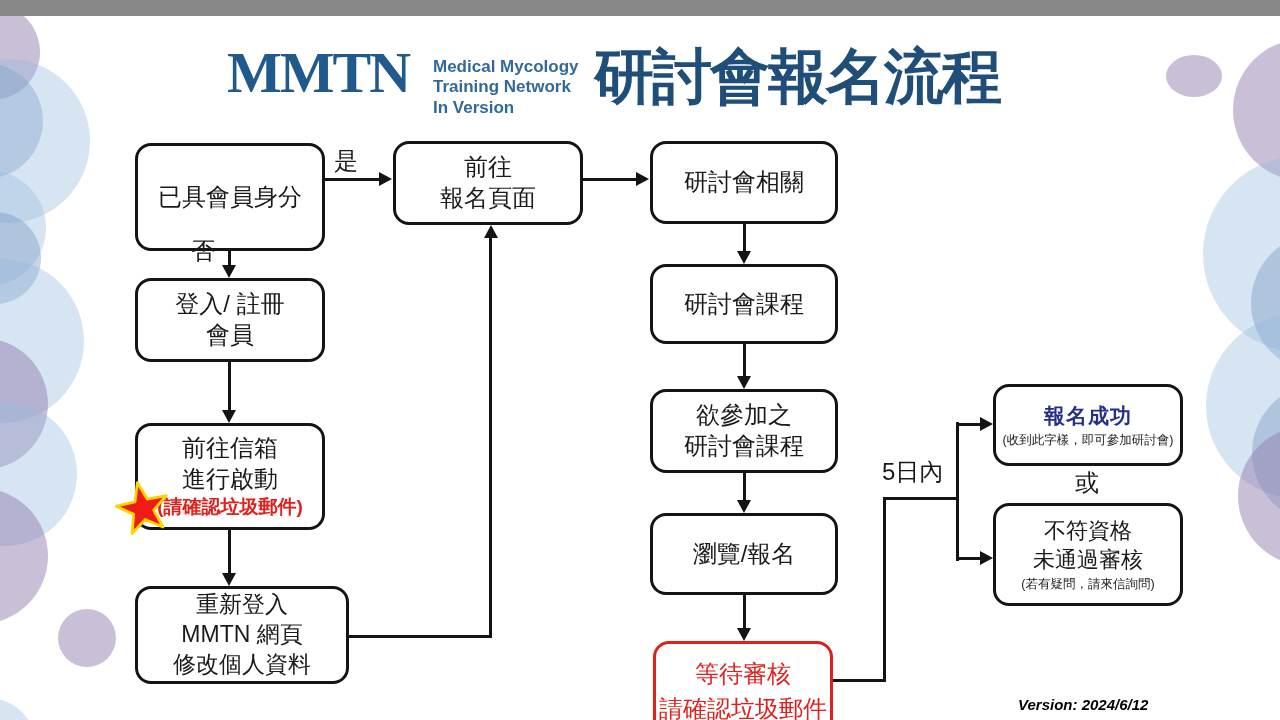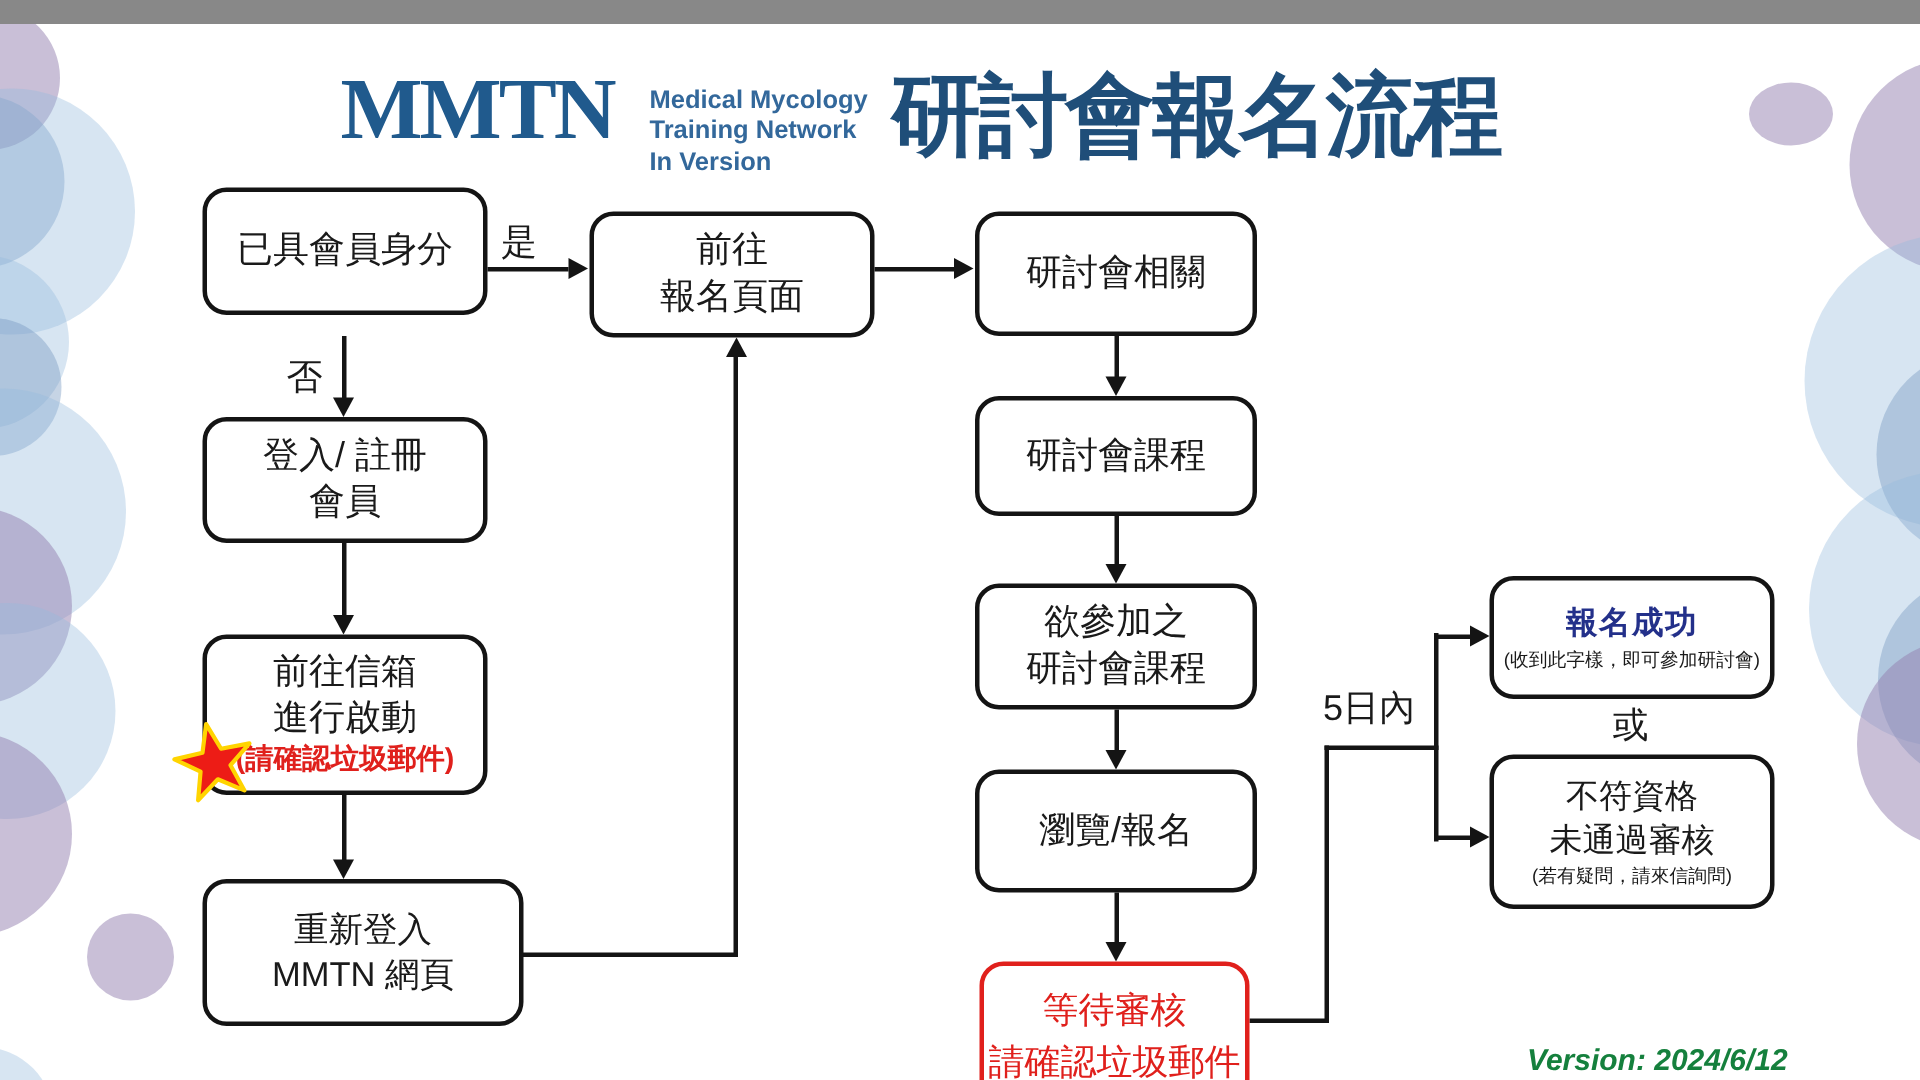--- a/index.html
+++ b/index.html
@@ -29,22 +29,22 @@
   .box-note{font-size:12.5px;color:#1A1A1A;line-height:1.3;margin-top:2px;white-space:nowrap;}
   .rej-ln{font-size:22px;line-height:1.32;}
 
   .hline,.vline{position:absolute;background:#141414;z-index:2;}
   .arr{position:absolute;width:0;height:0;z-index:2;}
   .arr-r{border-top:7px solid transparent;border-bottom:7px solid transparent;border-left:13px solid #141414;}
   .arr-d{border-left:7px solid transparent;border-right:7px solid transparent;border-top:13px solid #141414;}
   .arr-u{border-left:7px solid transparent;border-right:7px solid transparent;border-bottom:13px solid #141414;}
 
   .edge-label{position:absolute;font-size:24px;color:#1A1A1A;z-index:3;white-space:nowrap;}
-  .version{position:absolute;left:1018px;top:680px;font-size:20px;font-style:italic;
-           font-weight:bold;color:#15803d;z-index:3;}
+  .version{position:absolute;left:1018px;top:680px;font-size:15px;font-style:italic;
+           font-weight:bold;color:#000000;z-index:3;}
   .star{position:absolute;left:114px;top:464px;width:58px;height:58px;z-index:4;}
 </style>
 </head>
 <body>
 
 <div class="stage">
 
   <div class="circle c-purple" style="left:-56px;top:-12px;width:96px;height:96px;"></div>
   <div class="circle c-steel" style="left:-73px;top:47px;width:116px;height:116px;"></div>
   <div class="circle c-blue" style="left:-74px;top:43px;width:164px;height:164px;"></div>
@@ -65,35 +65,36 @@
   <div class="circle c-purple" style="left:1238px;top:410px;width:140px;height:140px;"></div>
 
   <div class="logo-text">MMTN</div>
   <div class="logo-tagline">
     <div>Medical Mycology</div>
     <div>Training Network</div>
     <div>In Version</div>
   </div>
   <div class="page-title">研討會報名流程</div>
 
-  <div class="fbox" style="left:135px;top:109px;width:190px;height:85px;">
+  <div class="fbox" style="left:135px;top:127px;width:190px;height:108px;">
     <div class="ln">已具會員身分</div>
   </div>
   <div class="fbox" style="left:135px;top:407px;width:190px;height:107px;">
     <div class="ln">前往信箱</div>
     <div class="ln">進行啟動</div>
     <div class="warn-red">(請確認垃圾郵件)</div>
   </div>
   <div class="fbox" style="left:135px;top:262px;width:190px;height:84px;">
     <div class="ln">登入/ 註冊</div>
     <div class="ln">會員</div>
   </div>
   <div class="fbox" style="left:135px;top:570px;width:214px;height:98px;">
     <div class="ln-sm">重新登入</div>
     <div class="ln-sm">MMTN 網頁</div>
+    <div class="ln-sm">修改個人資料</div>
   </div>
 
   <div class="fbox" style="left:393px;top:125px;width:190px;height:84px;">
     <div class="ln">前往</div>
     <div class="ln">報名頁面</div>
   </div>
 
   <div class="fbox" style="left:650px;top:125px;width:188px;height:83px;">
     <div class="ln">研討會相關</div>
   </div>

